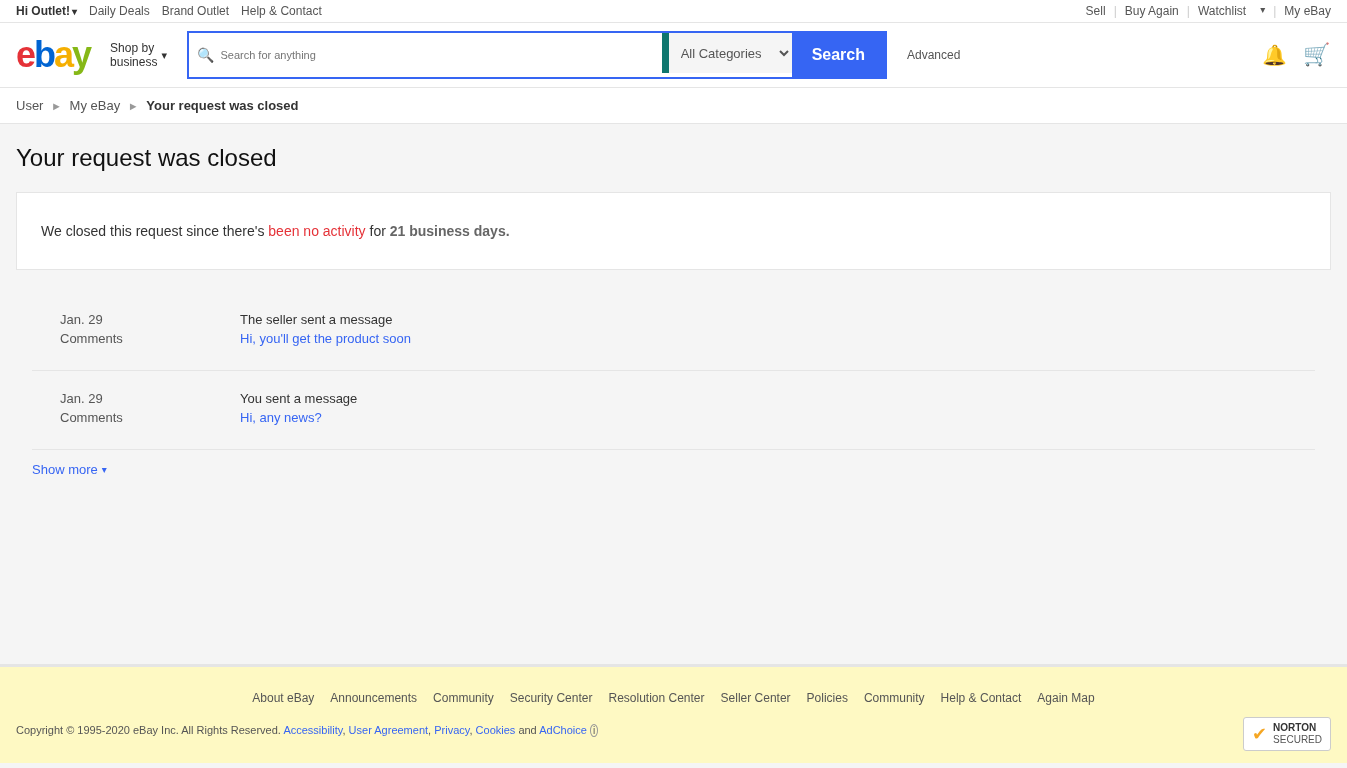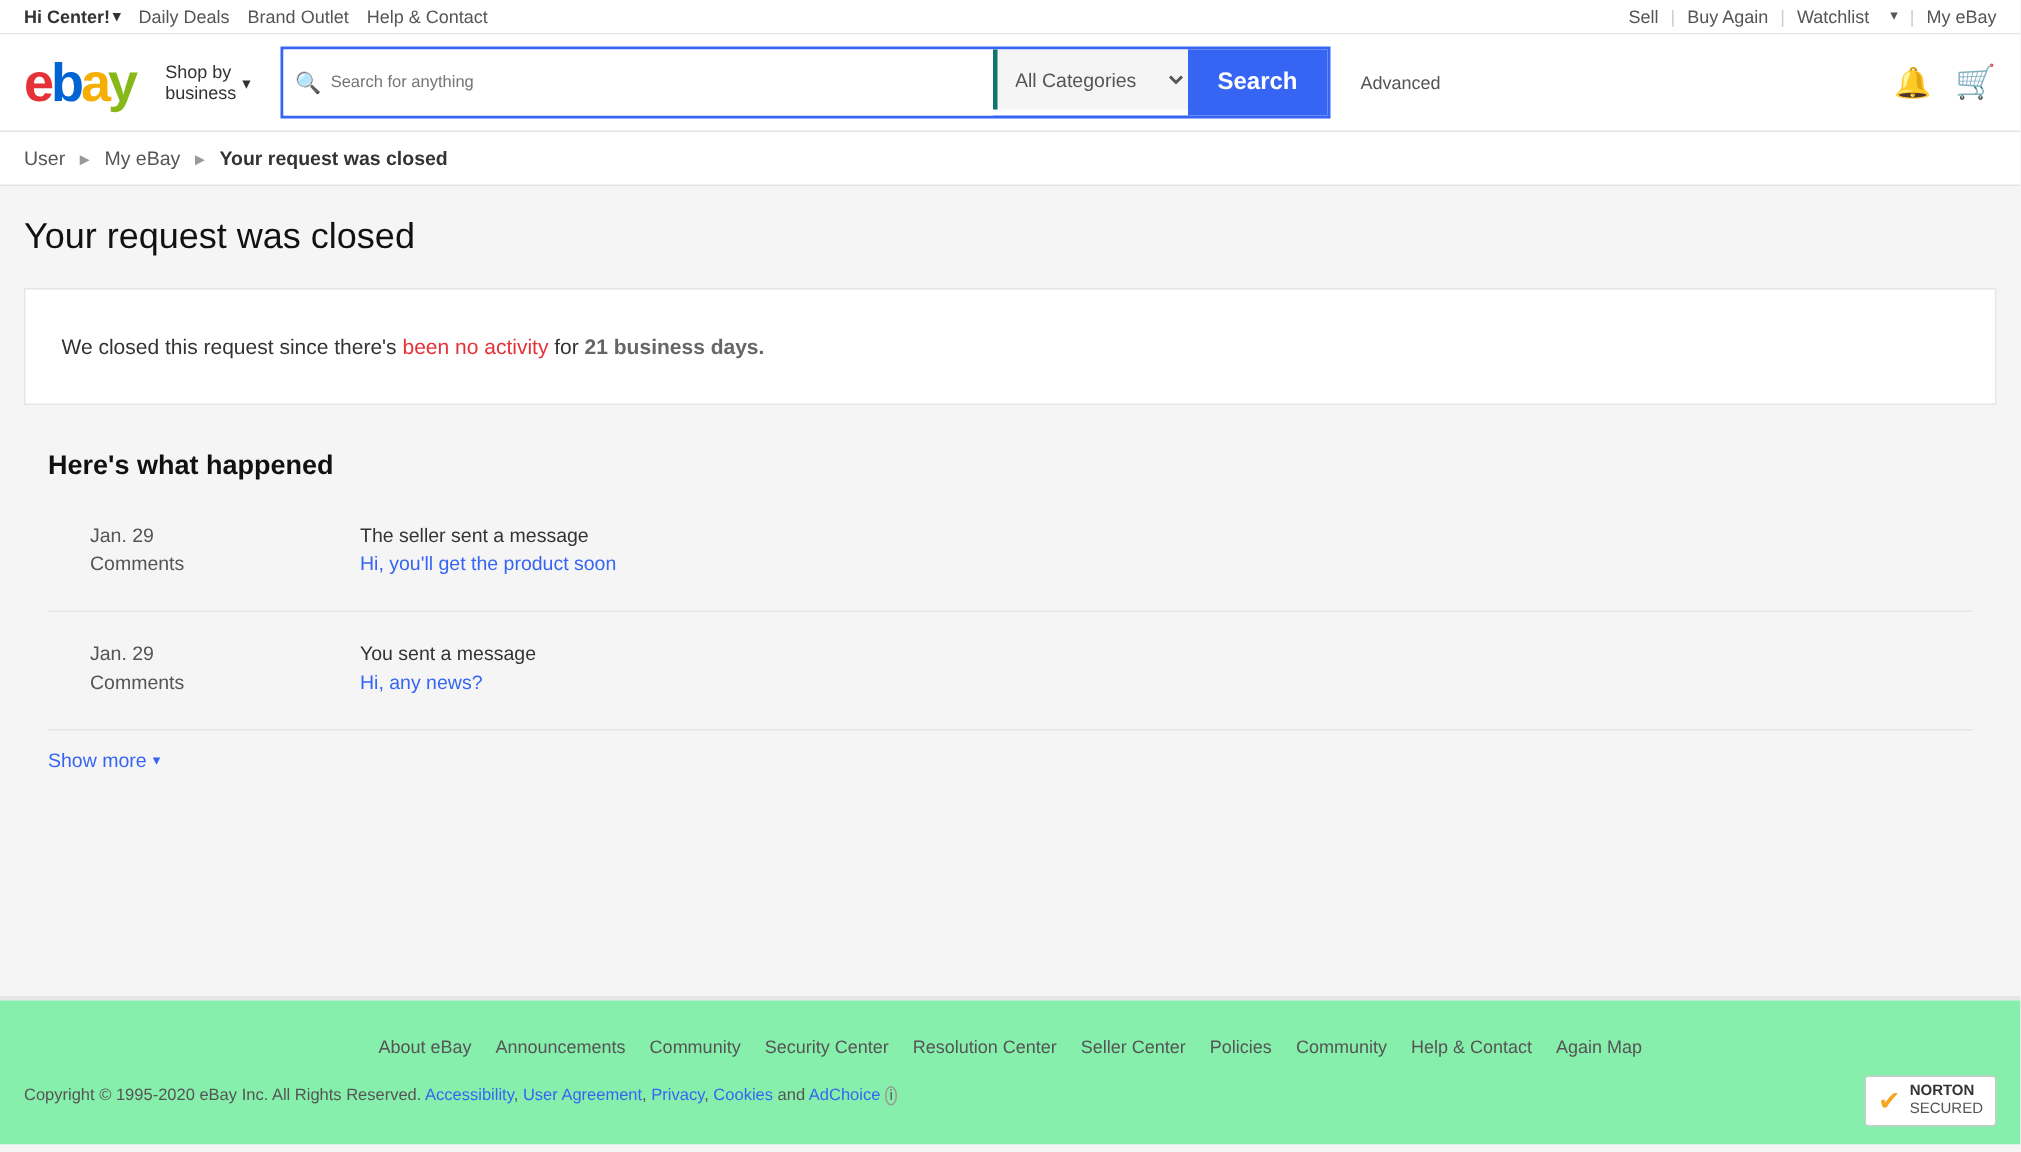--- a/index.html
+++ b/index.html
@@ -22,21 +22,21 @@
     .logo-b1 { color: #0064d2; }
     .logo-a { color: #f5af02; }
     .logo-y { color: #86b817; }
 
     .shop-by { display: flex; align-items: center; gap: 4px; font-size: 12px; color: #333; cursor: pointer; white-space: nowrap; padding: 0 8px; }
 
     .search-form { display: flex; flex: 1; max-width: 700px; border: 2px solid #3665f3; border-radius: 0; }
     .search-input-wrap { display: flex; align-items: center; flex: 1; background: #fff; padding: 0 8px; }
     .search-icon { color: #999; margin-right: 6px; font-size: 14px; }
     .search-input { border: none; outline: none; width: 100%; font-size: 11px; color: #555; }
-    .category-select { border: none; border-left: 3px solid #0f766e; padding: 0 8px; font-size: 13px; color: #555; background: #f5f5f5; min-width: 130px; cursor: pointer; outline: none; height: 40px; }
+    .category-select { border: none; border-left: 7px solid #0f766e; padding: 0 8px; font-size: 13px; color: #555; background: #f5f5f5; min-width: 130px; cursor: pointer; outline: none; height: 40px; }
     .search-btn { background: #3665f3; color: #fff; border: none; padding: 0 20px; font-size: 16px; font-weight: bold; cursor: pointer; height: 44px; white-space: nowrap; }
     .advanced-link { color: #555; font-size: 12px; text-decoration: none; white-space: nowrap; padding-left: 8px; }
 
     .header-right { display: flex; align-items: center; gap: 16px; margin-left: auto; }
     .notif-icon { font-size: 20px; color: #555; cursor: pointer; }
     .cart-icon { font-size: 22px; color: #555; cursor: pointer; }
 
     
     .breadcrumb { background: #fff; padding: 10px 16px; font-size: 13px; border-bottom: 1px solid #e5e5e5; }
     .breadcrumb a { color: #555; text-decoration: none; }
@@ -60,39 +60,39 @@
     .timeline-label { width: 180px; color: #555; font-size: 13px; flex-shrink: 0; }
     .timeline-value { color: #333; font-size: 13px; }
     .timeline-value.link-blue { color: #3665f3; }
     .timeline-divider { border: none; border-top: 1px solid #e5e5e5; margin: 8px 0; }
 
     .show-more { display: flex; align-items: center; gap: 4px; color: #3665f3; cursor: pointer; font-size: 13px; margin-top: 12px; text-decoration: none; }
     .show-more-arrow { font-size: 10px; }
 
     
     .footer-divider { border: none; border-top: 3px solid #e5e5e5; margin-top: 40px; }
-    .footer { background: #86efac; padding: 24px 16px 12px; }
+    .footer { background: #fef9c3; padding: 24px 16px 12px; }
     .footer-links { display: flex; flex-wrap: wrap; gap: 16px; justify-content: center; margin-bottom: 12px; }
     .footer-links a { color: #555; text-decoration: none; font-size: 12px; }
     .footer-copyright { text-align: left; font-size: 11px; color: #555; margin-bottom: 8px; }
     .footer-copyright a { color: #3665f3; text-decoration: none; }
     .footer-bottom { display: flex; justify-content: space-between; align-items: center; }
     .norton-badge { display: flex; align-items: center; border: 1px solid #ccc; padding: 4px 8px; background: #fff; border-radius: 3px; gap: 6px; }
     .norton-check { color: #f5a623; font-size: 18px; }
     .norton-text { font-size: 10px; line-height: 1.2; }
     .norton-text strong { color: #333; }
     .norton-text span { color: #555; display: block; }
   </style>
 </head>
 <body>
 
 <div class="top-bar">
   <div class="top-bar-left">
     <span class="hi-user">
-      <span>Hi Center!</span>
+      <span>Hi Outlet!</span>
       <span class="dropdown-arrow">▾</span>
     </span>
     <a href="#">Daily Deals</a>
     <a href="#">Brand Outlet</a>
     <a href="#">Help &amp; Contact</a>
   </div>
   <div class="top-bar-right">
     <a href="#">Sell</a>
     <span class="separator">|</span>
     <a href="#">Buy Again</a>
@@ -148,21 +148,20 @@
 <div class="main">
   <h1 class="page-title">Your request was closed</h1>
 
   <div class="notice-box">
     <p class="notice-text">
       <span>We closed this request since there's </span><span class="notice-highlight">been no activity</span><span> for </span><span class="notice-bold">21 business days.</span>
     </p>
   </div>
 
   <div class="timeline-section">
-    <h2 class="timeline-title">Here's what happened</h2>
 
     <div class="timeline-item">
       <div class="timeline-row">
         <span class="timeline-label">Jan. 29</span>
         <span class="timeline-value">The seller sent a message</span>
       </div>
       <div class="timeline-row">
         <span class="timeline-label">Comments</span>
         <span class="timeline-value link-blue">Hi, you'll get the product soon</span>
       </div>

